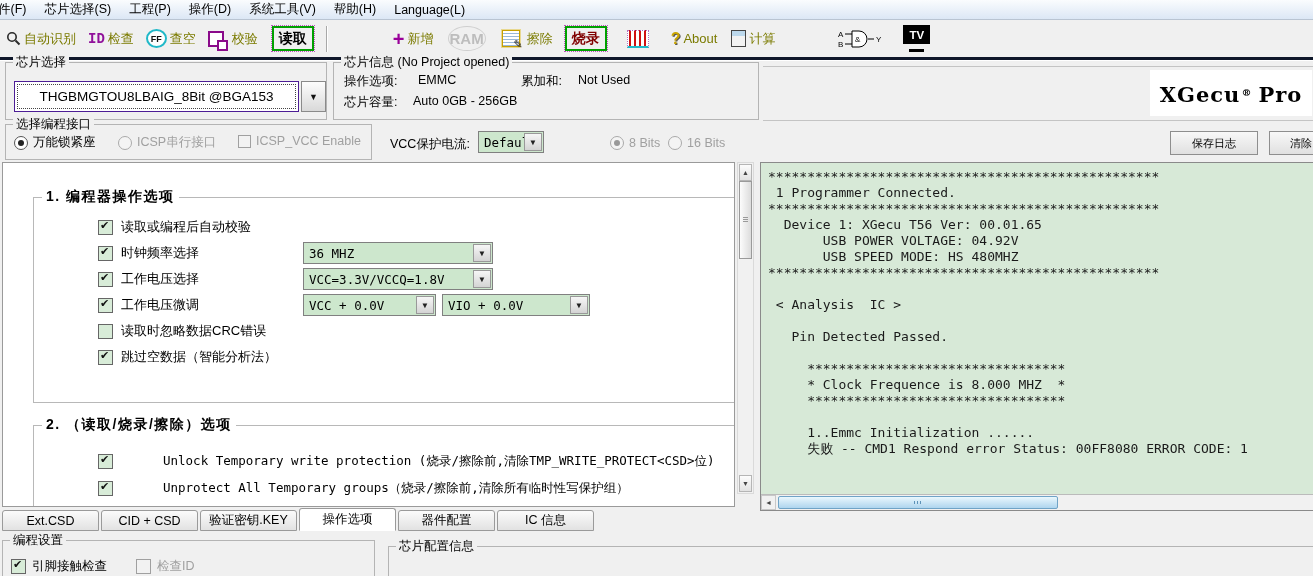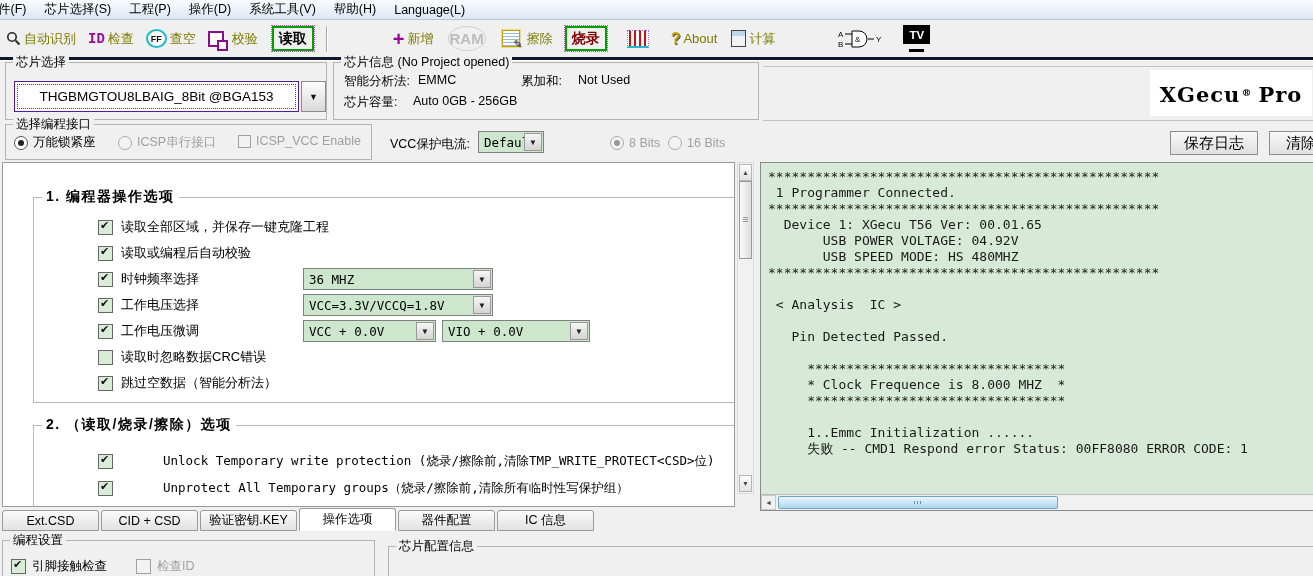--- a/index.html
+++ b/index.html
@@ -92,21 +92,21 @@
   .dbtn{position:absolute;right:1px;top:1px;bottom:1px;width:16px;
     background:linear-gradient(#f6f6f6,#d4d4d4);border:1px solid #999;
     display:flex;align-items:center;justify-content:center;}
   .dbtn::after{content:"▼";font-size:8px;color:#222;}
   .w66{width:66px}.w190{width:190px}.w133{width:133px}.w148{width:148px;margin-left:6px}
 
   .vcc-label{position:absolute;left:390px;top:136px;font-size:12.5px;}
   .pos-abs{position:absolute;}
 
   .btn{position:absolute;height:22px;background:linear-gradient(#f8f8f8,#e0e0e0);
-    border:1px solid #8e8e8e;display:flex;align-items:center;justify-content:center;font-size:15px;cursor:default;}
+    border:1px solid #8e8e8e;display:flex;align-items:center;justify-content:center;font-size:11px;cursor:default;}
 
   
   .opanel{position:absolute;left:2px;top:162px;width:733px;height:345px;background:#fff;
     border:1px solid #9a9a9a;overflow:hidden;box-sizing:border-box;}
   .og{position:absolute;left:30px;width:702px;border:1px solid #b8b8b8;box-sizing:border-box;padding-left:28px;}
   .og>.legend{position:absolute;top:-10px;left:8px;background:#fff;padding:0 4px;
     font-weight:bold;font-size:14px;letter-spacing:1.5px;white-space:nowrap;}
   .og1{top:34px;height:206px;}
   .og2{top:262px;height:110px;}
   .orows{padding-top:16px;}
@@ -236,21 +236,21 @@
   <div class="gbox" style="left:5px;top:62px;width:320px;height:56px;">
     <span class="legend">芯片选择</span>
     <div class="combo">
       <span class="combo-text">THGBMGTOU8LBAIG_8Bit @BGA153</span>
     </div>
     <div class="combo-arrow"></div>
   </div>
 
   <div class="gbox" style="left:333px;top:62px;width:424px;height:56px;">
     <span class="legend">芯片信息 (No Project opened)</span>
-    <span class="ci" style="left:10px;top:10px;">智能分析法:</span>
+    <span class="ci" style="left:10px;top:10px;">操作选项:</span>
     <span class="ci" style="left:84px;top:10px;">EMMC</span>
     <span class="ci" style="left:187px;top:10px;">累加和:</span>
     <span class="ci" style="left:244px;top:10px;">Not Used</span>
     <span class="ci" style="left:10px;top:31px;">芯片容量:</span>
     <span class="ci" style="left:79px;top:31px;">Auto 0GB - 256GB</span>
   </div>
 
   <div class="logo-frame"></div>
   <div class="brand">
     <span>XGecu</span>
@@ -289,24 +289,20 @@
   </div>
 
   <div class="btn" style="left:1170px;top:131px;width:86px;">保存日志</div>
   <div class="btn" style="left:1269px;top:131px;width:62px;">清除</div>
 
   <div class="opanel">
 
     <div class="og og1">
       <span class="legend">1. 编程器操作选项</span>
       <div class="orows">
-        <div class="orow">
-          <span class="cb checked"></span>
-          <span class="olabel">读取全部区域，并保存一键克隆工程</span>
-        </div>
         <div class="orow">
           <span class="cb checked"></span>
           <span class="olabel">读取或编程后自动校验</span>
         </div>
         <div class="orow">
           <span class="cb checked"></span>
           <span class="olabel fixed">时钟频率选择</span>
           <div class="ddl w190">
             <span>36 MHZ</span>
             <div class="dbtn"></div>

